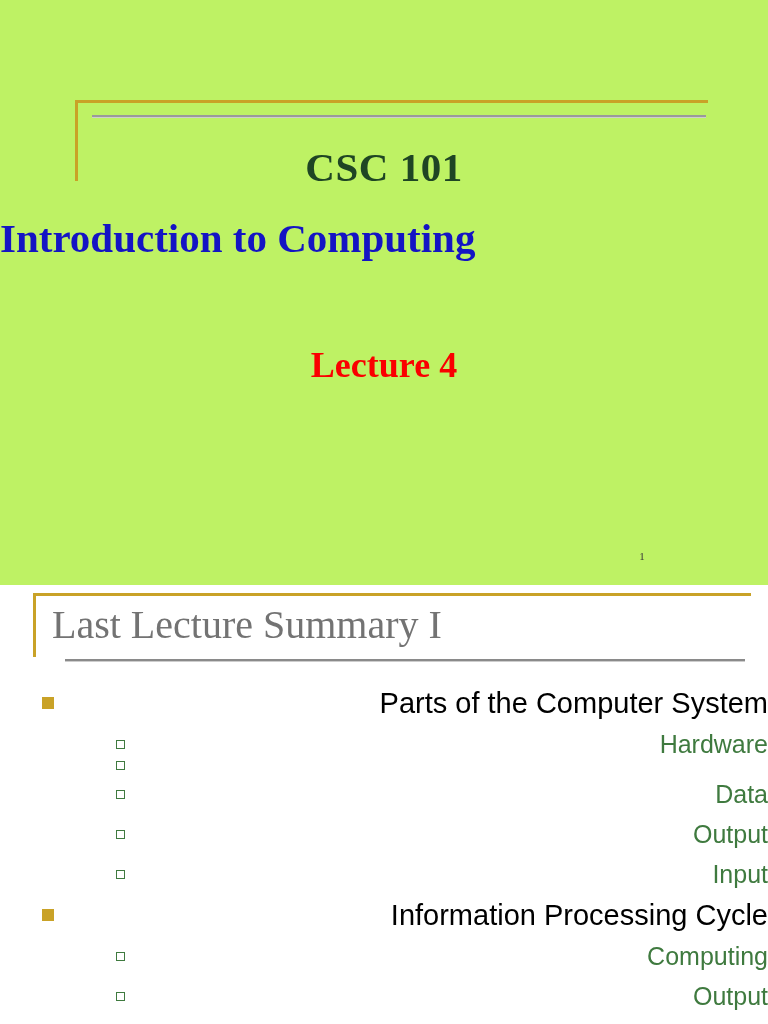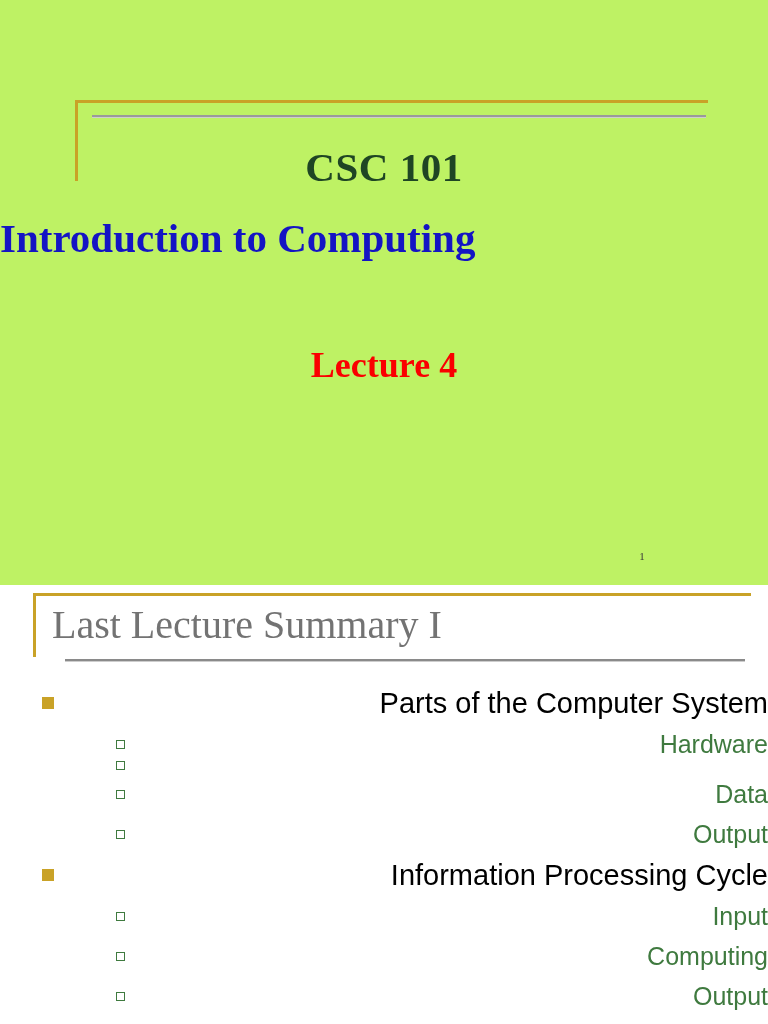--- a/index.html
+++ b/index.html
@@ -242,30 +242,30 @@
     </div>
     <div class="bullet-row level2">
       <span class="marker marker-l2"></span>
       <span class="label-l2">Data</span>
     </div>
     <div class="bullet-row level2">
       <span class="marker marker-l2"></span>
       <span class="label-l2">Output</span>
     </div>
 
+    <div class="bullet-row level2">
+      <span class="marker marker-l2"></span>
+      <span class="label-l2">Input</span>
+    </div>
     <div class="bullet-row level1">
       <span class="marker marker-l1"></span>
       <span class="label-l1">Information Processing Cycle</span>
     </div>
     <div class="bullet-row level2">
       <span class="marker marker-l2"></span>
-      <span class="label-l2">Input</span>
-    </div>
-    <div class="bullet-row level2">
-      <span class="marker marker-l2"></span>
       <span class="label-l2">Computing</span>
     </div>
     <div class="bullet-row level2">
       <span class="marker marker-l2"></span>
       <span class="label-l2">Output</span>
     </div>
 
   </div>
 </div>
 

